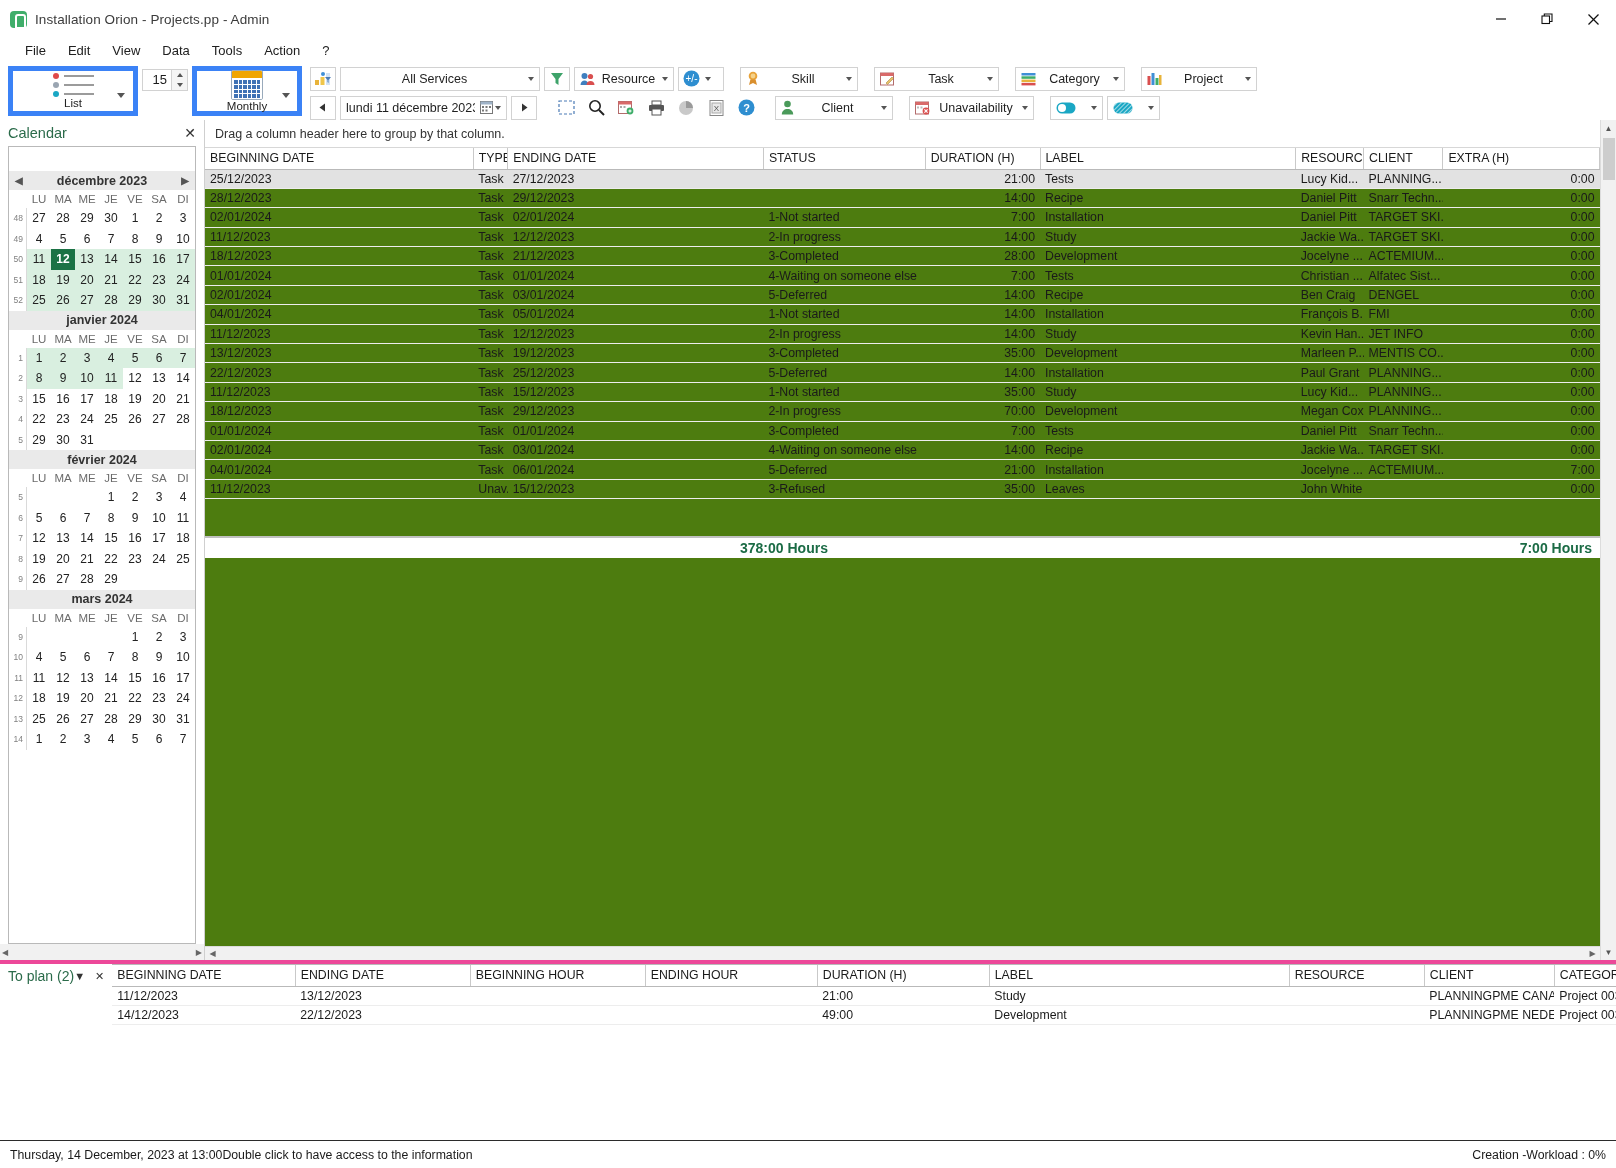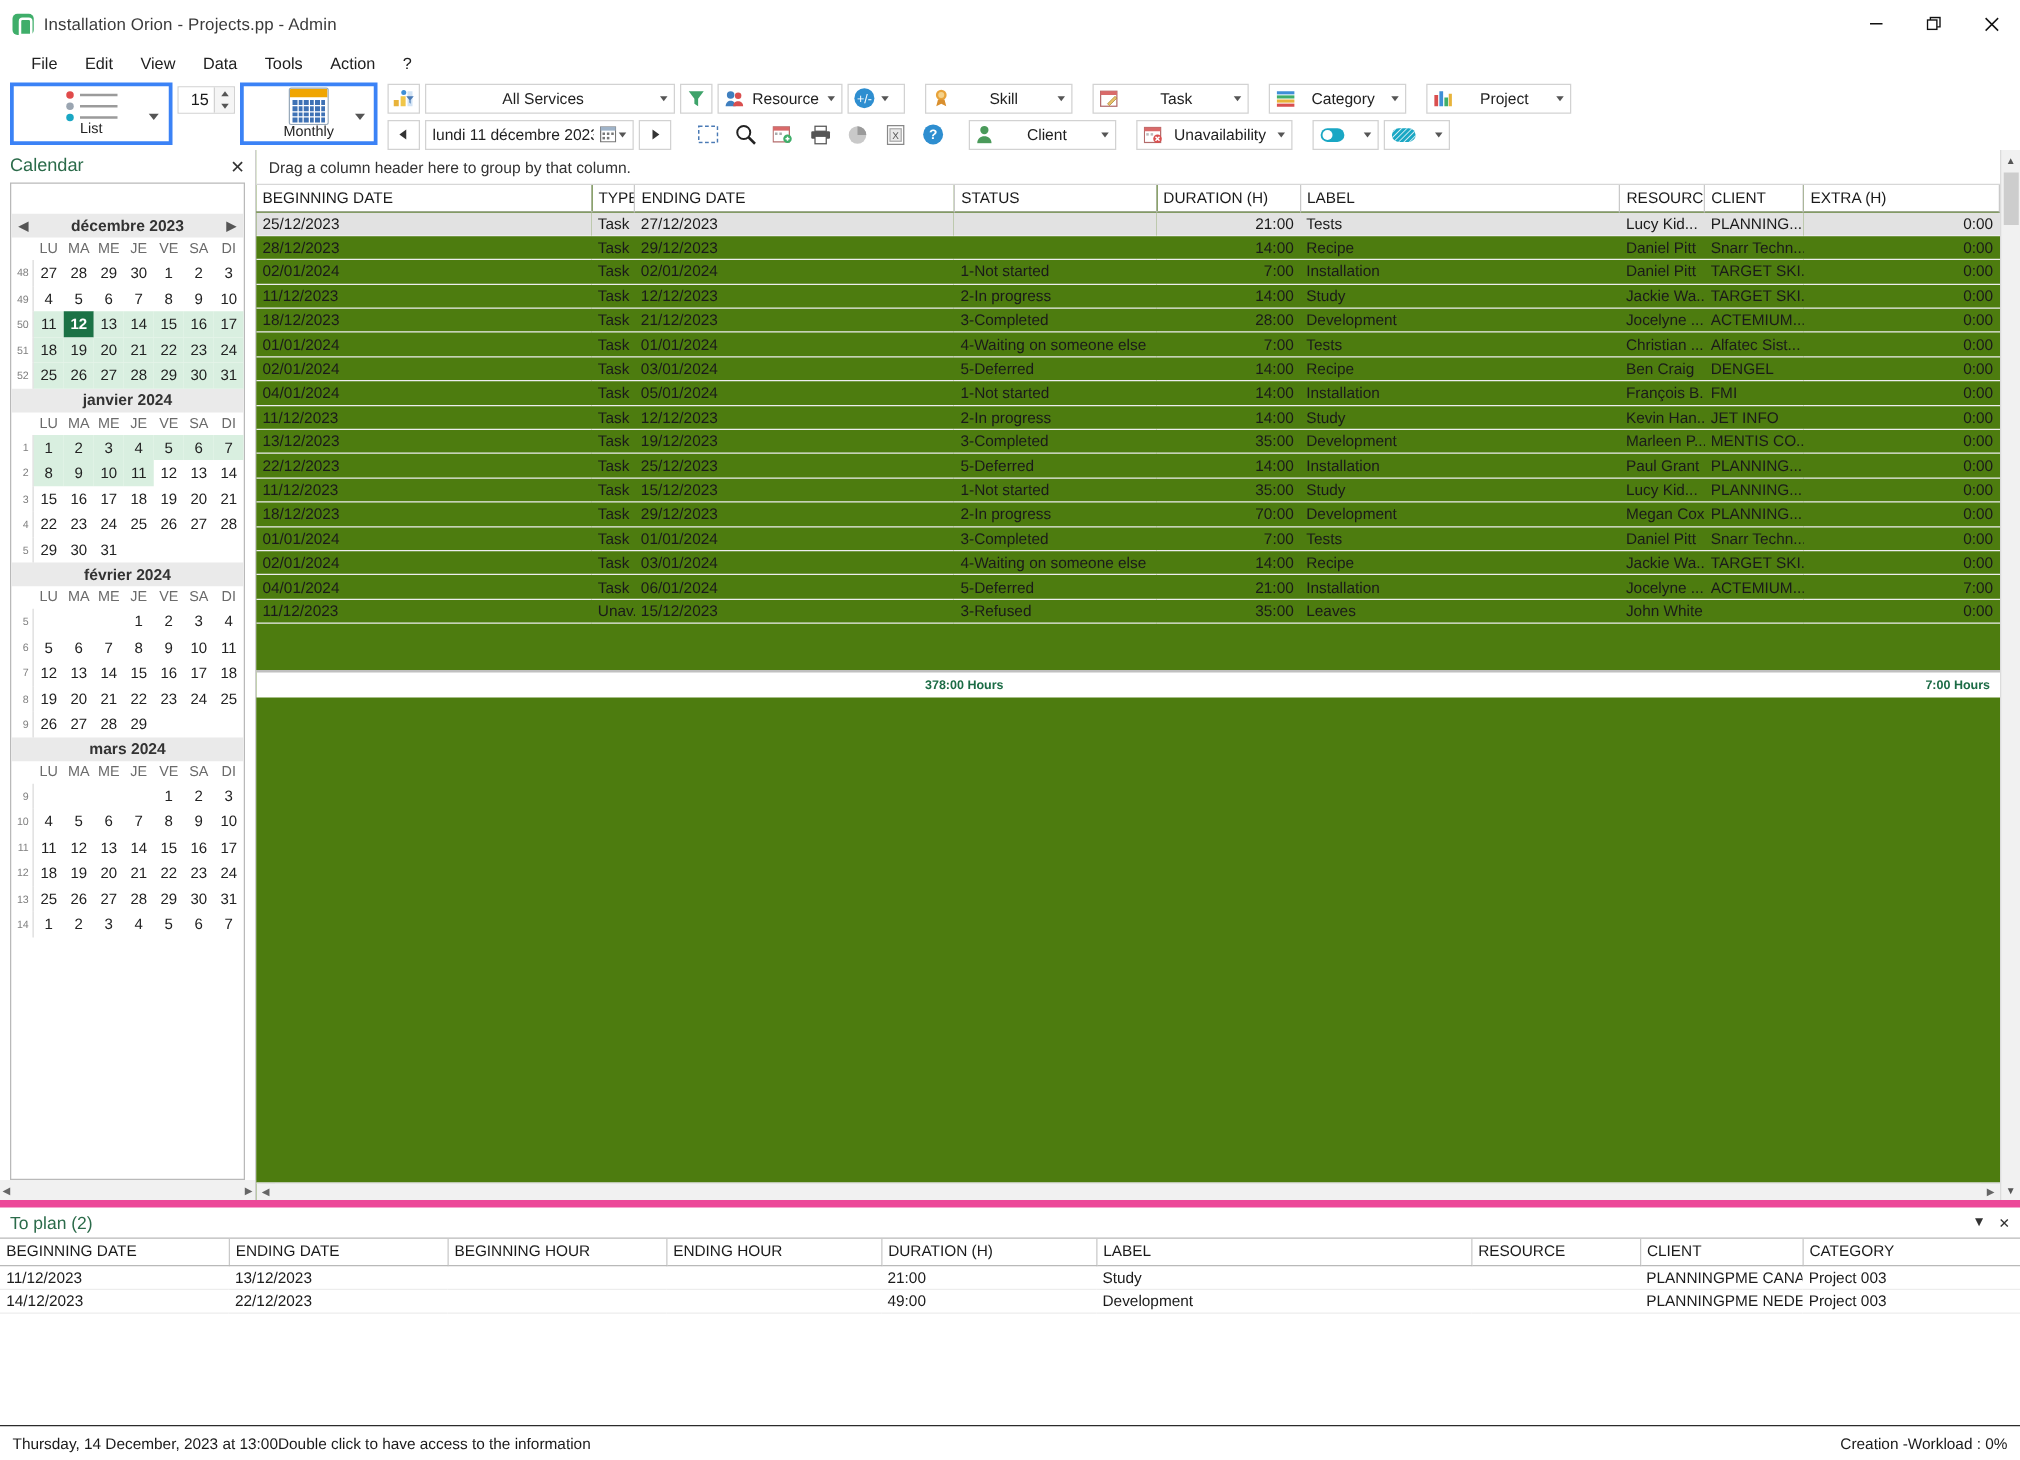--- a/index.html
+++ b/index.html
@@ -41,21 +41,21 @@
     flex: 0 0 24px; background: #fff;
   }
   .menuitem { padding: 2px 11px; font-size: 13px; color: #202020; }
 
   
   .ribbon {
     flex: 0 0 58px; background: #fff; display: flex; align-items: flex-start;
     padding: 4px 0 0 8px; position: relative;
   }
   .big-btn {
-    border: 3px solid #3b82f6; background: #fff; height: 50px; display: flex;
+    border: 5px solid #3b82f6; background: #fff; height: 50px; display: flex;
     align-items: center; padding: 0 4px; position: relative;
   }
   .big-btn .caption { font-size: 11.5px; color: #222; text-align: center; }
   .bb-list { width: 130px; }
   .bb-monthly { width: 110px; }
   .stack { display: flex; flex-direction: column; align-items: center; justify-content: center; width: 100%; }
   .list-icon { display: flex; flex-direction: column; gap: 3px; }
   .list-row { display: flex; align-items: center; gap: 5px; }
   .list-dot { width: 6px; height: 6px; border-radius: 50%; }
   .list-line { width: 30px; height: 2px; background: #9b9b9b; }
@@ -142,37 +142,37 @@
   }
   table.grid td {
     font-size: 12.3px; padding: 2px 5px; border-bottom: 1px solid #ededed;
     height: 19.4px; white-space: nowrap; overflow: hidden; color: #1a1a1a;
   }
   tr.row-sel td { background: #e2e2e2; }
   tr.row-sel td:first-child { border-top: 1px dotted #666; }
   td.num { text-align: right; }
   .totals {
     display: flex; border-top: 2px solid #c0c0c0; height: 22px; align-items: center;
-    font-size: 10px; font-weight: bold; color: #1b6b45; background: #fff;
+    font-size: 14px; font-weight: bold; color: #1b6b45; background: #fff;
   }
   .hscroll-row { height: 14px; display: flex; align-items: center; background: #f1f1f1; border-top: 1px solid #dcdcdc; }
   .hscroll-arrow { width: 15px; text-align: center; font-size: 8px; color: #666; }
   .hscroll-track { flex: 1; height: 14px; background: #f1f1f1; }
 
   
   .vscroll {
     width: 16px; background: #f1f1f1; display: flex; flex-direction: column;
     align-items: center; border-left: 1px solid #dcdcdc;
   }
   .vs-arrow { height: 16px; width: 16px; display:flex; align-items:center; justify-content:center; font-size:8px; color:#555; }
   .vs-thumb { width: 12px; height: 42px; background: #cdcdcd; margin-top: 2px; }
   .vs-space { flex: 1; }
 
   
-  .toplan { flex: 0 0 180px; background: #fff; display: flex; flex-direction: column; border-top: 6px solid #ec4899; }
+  .toplan { flex: 0 0 180px; background: #fff; display: flex; flex-direction: row; border-top: 4px solid #ec4899; }
   .toplan-head {
     height: 24px; display: flex; align-items: center; padding: 0 8px;
     font-size: 14px; color: #2b6b4a;
   }
   .toplan-head .ctrls { margin-left: auto; display: flex; gap: 10px; color: #333; font-size: 11px; }
   .toplan-tablewrap { flex: 1; border-top: 1px solid #b9b9b9; overflow: hidden; }
   table.grid2 { border-collapse: collapse; width: 100%; table-layout: fixed; }
   table.grid2 th {
     font-weight: normal; font-size: 12.3px; text-align: left; color: #1a1a1a;
     padding: 3px 5px; border-right: 1px solid #c9c9c9; border-bottom: 1px solid #b9b9b9;

